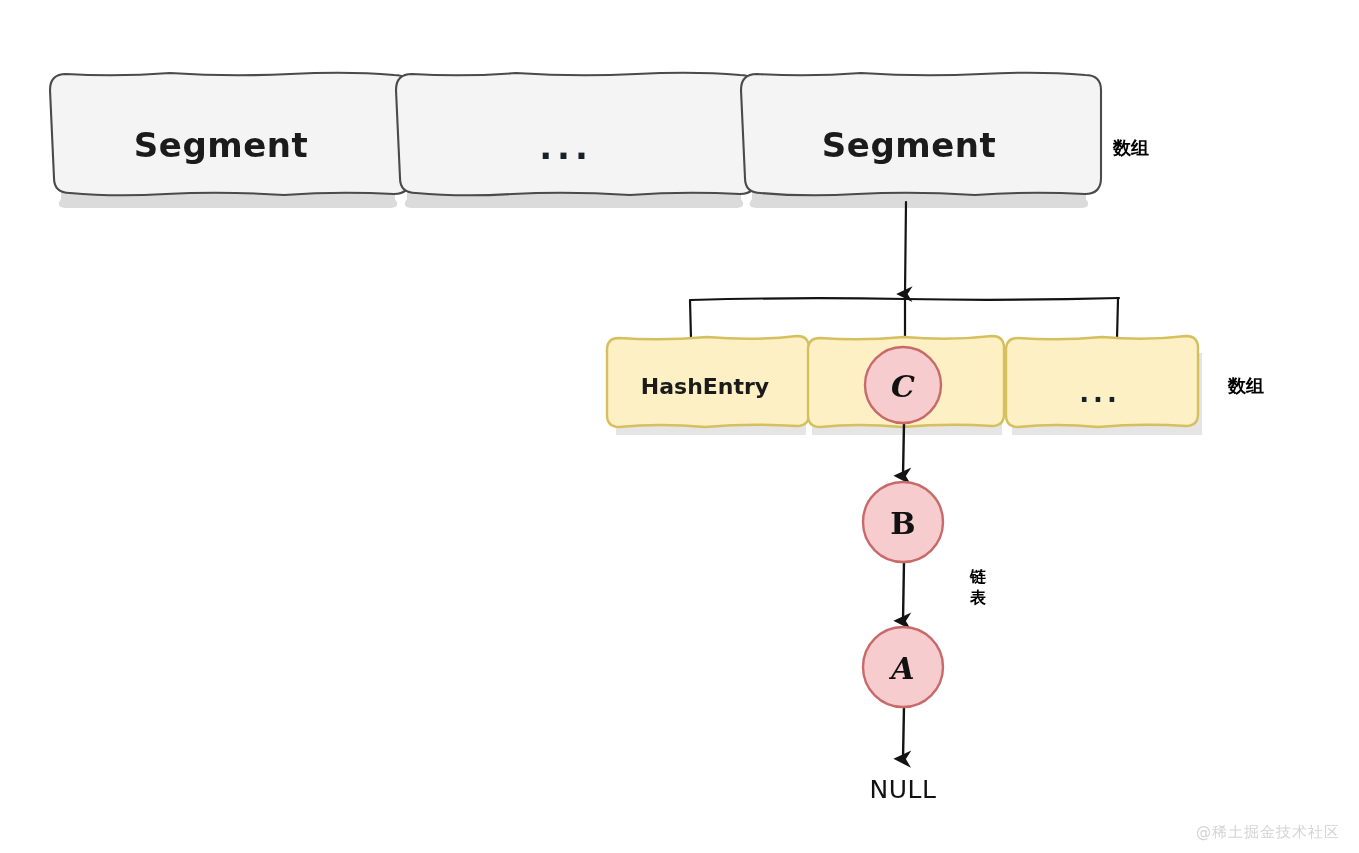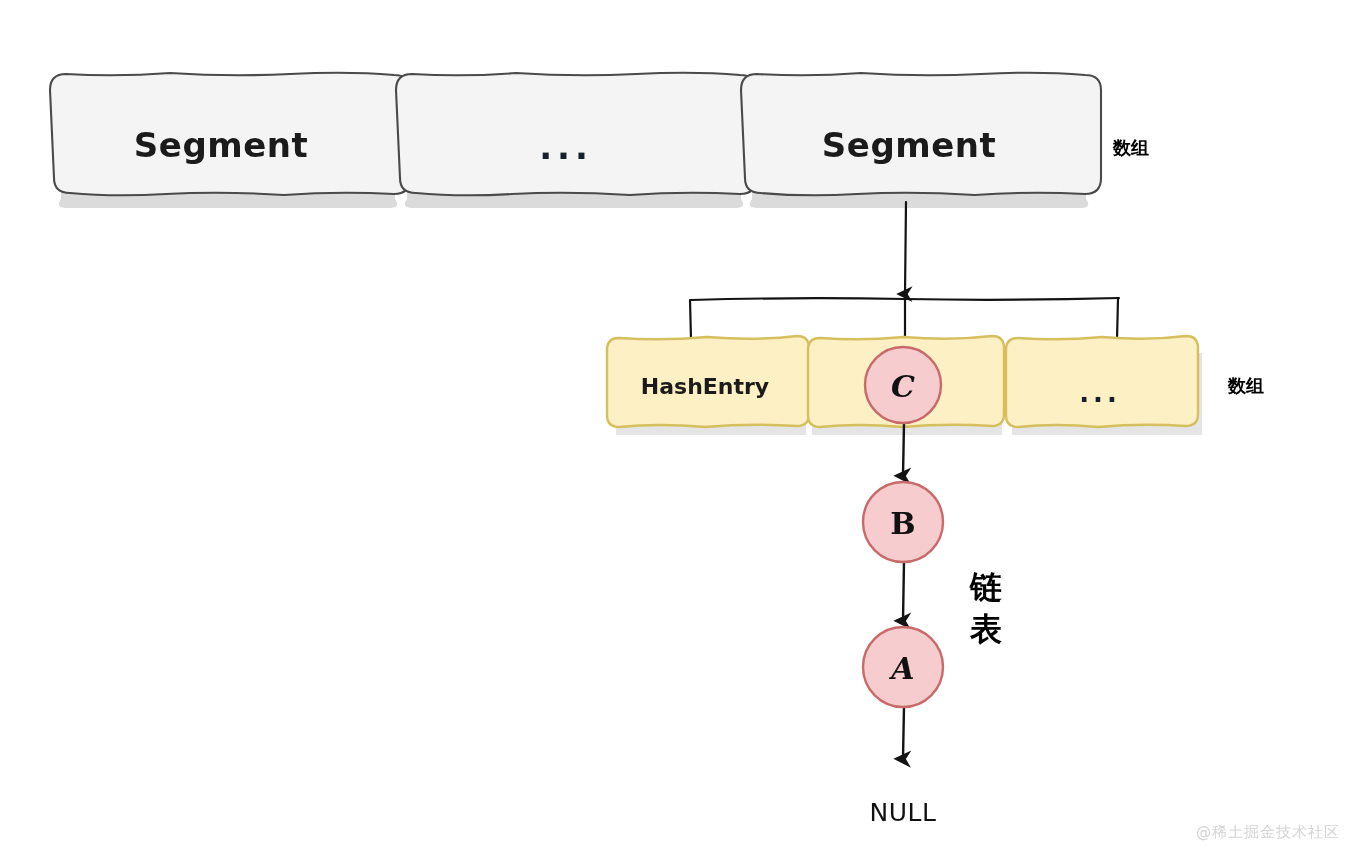--- a/index.html
+++ b/index.html
@@ -58,27 +58,27 @@
   }
   .cn-label {
     font-family: "DejaVu Sans", sans-serif;
     font-size: 18px;
     font-weight: 700;
     color: #000000;
     transform: translate(0, -50%);
   }
   .cn-label-stack {
     font-family: "DejaVu Sans", sans-serif;
-    font-size: 32px;
+    font-size: 16px;
     font-weight: 700;
     color: #000000;
     line-height: 1.32;
     white-space: normal;
     width: 28px;
-    text-align: center;
+    text-align: left;
   }
   .entry-label {
     font-family: "DejaVu Sans", sans-serif;
     font-size: 22px;
     font-weight: 700;
     color: #1b1b1b;
     transform: translate(-50%, -50%);
   }
   .node-label {
     font-family: "DejaVu Serif", serif;
@@ -182,17 +182,17 @@
   <div class="txt cn-label" style="left:1228px; top:378px;">数组</div>
 
   <div class="txt node-label" style="left:903px; top:378px;">C</div>
 
   <div class="txt node-label" style="left:903px; top:515px; font-style:normal;">B</div>
 
   <div class="txt node-label" style="left:903px; top:660px;">A</div>
 
   <div class="txt cn-label-stack" style="left:970px; top:558px;">链表</div>
 
-  <div class="txt null-label" style="left:903px; top:781px;margin-top:23px;">NULL</div>
+  <div class="txt null-label" style="left:903px; top:781px;">NULL</div>
 
   <div class="txt watermark" style="left:1340px; top:824px;">@稀土掘金技术社区</div>
 
 </div>
 
 </body></html>

